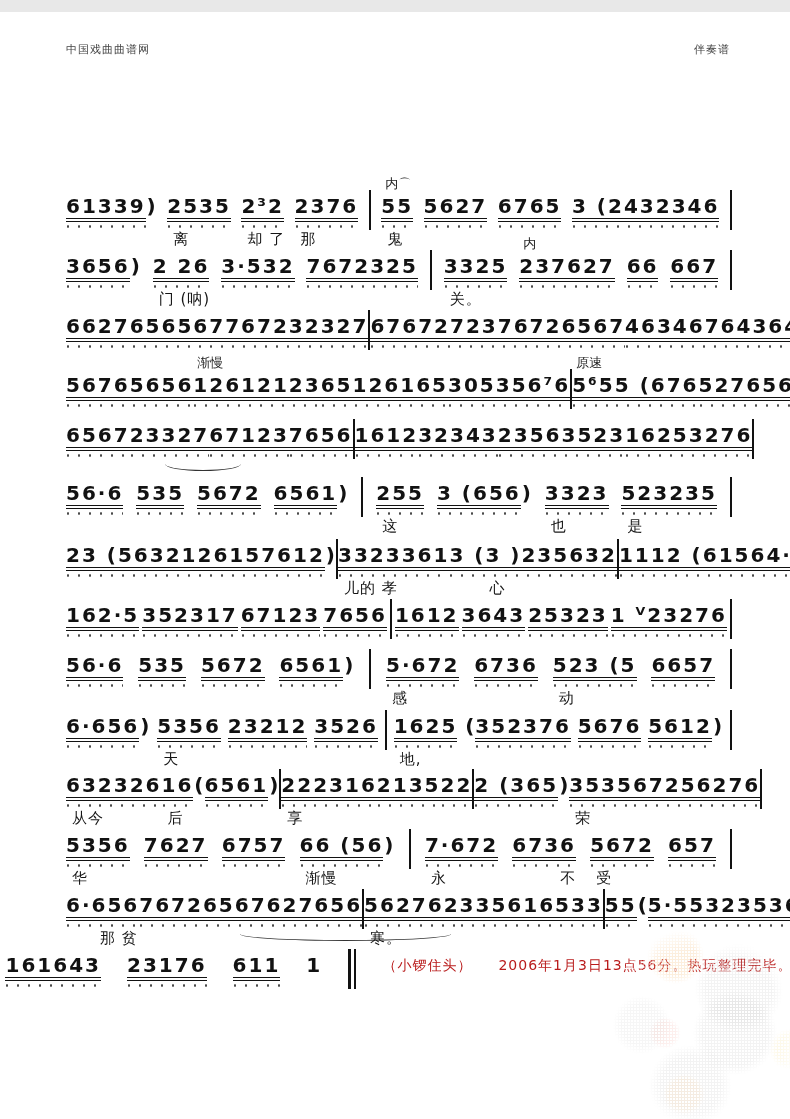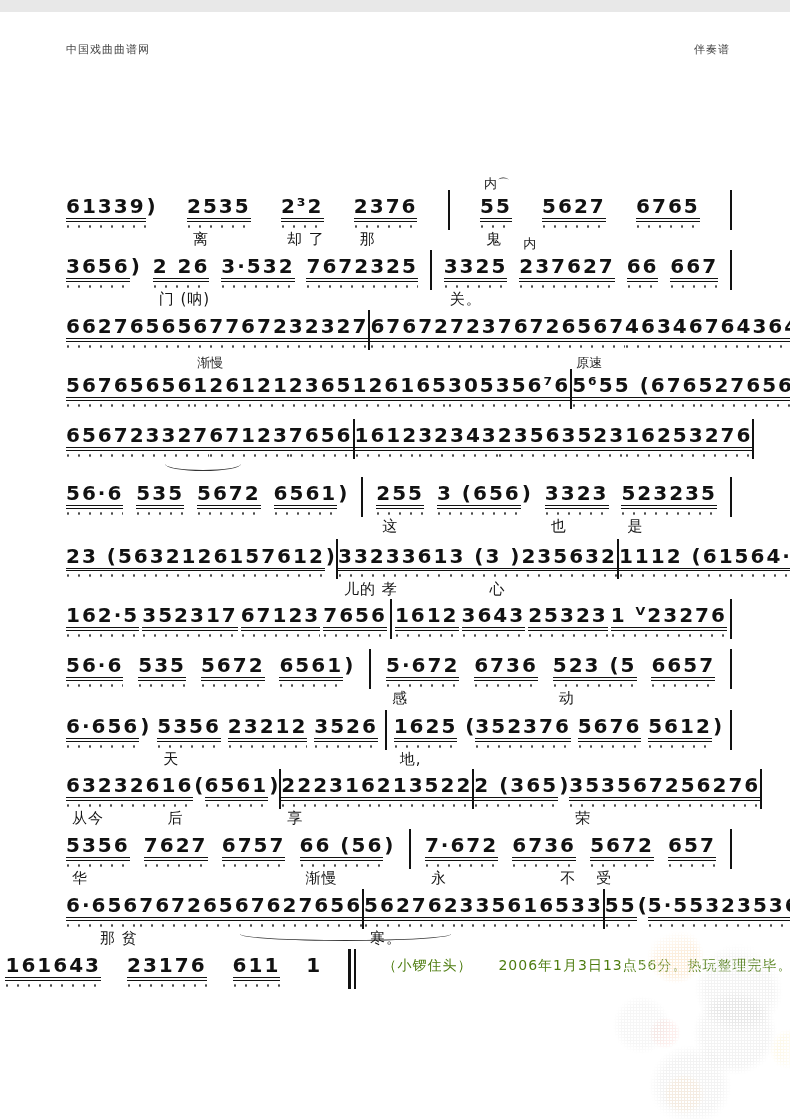--- a/index.html
+++ b/index.html
@@ -40,21 +40,21 @@
     position:absolute;top:-20px;left:4px;font-size:13px;color:#222;
     white-space:nowrap;
   }
   .arcmark{
     position:absolute;top:33px;left:45%;width:95%;height:13px;
     border-bottom:1.4px solid #333;border-radius:50%;
   }
   .barline{width:2px;height:40px;background:#121212;margin-top:-5px;flex:0 0 auto;}
   .endbar{display:flex;gap:3px;margin-top:-5px;flex:0 0 auto;}
   .endbar span{display:block;width:2.6px;height:40px;background:#121212;}
-  .tail-text{font-size:14px;color:#4d7c0f;white-space:nowrap;margin-top:3px;letter-spacing:1px;}
+  .tail-text{font-size:14px;color:#b91c1c;white-space:nowrap;margin-top:3px;letter-spacing:1px;}
   
   .watermark{
     position:absolute;left:595px;top:915px;width:212px;height:204px;
     opacity:.55;pointer-events:none;
     background:
       radial-gradient(circle at 38% 14%, rgba(238,185,120,.45) 0 9%, transparent 13%),
       radial-gradient(circle at 33% 52%, rgba(235,160,150,.30) 0 6%, transparent 9%),
       radial-gradient(circle at 42% 82%, rgba(238,185,120,.28) 0 7%, transparent 10%),
       radial-gradient(circle at 92% 60%, rgba(240,220,150,.35) 0 6%, transparent 9%),
       radial-gradient(circle at 68% 30%, rgba(150,150,150,.22) 0 16%, transparent 22%),
@@ -128,20 +128,27 @@
             <div class="dots"></div>
           </div>
         </div>
         <div class="tok">
           <div class="tokcol">
             <span class="num">6765</span>
             <div class="u2"></div>
             <div class="dots"></div>
           </div>
         </div>
+        <div class="tok">
+          <div class="tokcol">
+            <span class="num">3 (2432346</span>
+            <div class="u2"></div>
+            <div class="dots"></div>
+          </div>
+        </div>
         <div class="barline"></div>
       </div>
       <div class="score-line" style="top: 243px;">
         <div class="tok">
           <div class="tokcol">
             <span class="num">3656</span>
             <div class="u2"></div>
             <div class="dots"></div>
           </div>
           <span class="paren">)</span>
@@ -405,21 +412,21 @@
         <div class="tok">
           <div class="tokcol">
             <span class="num">523235</span>
             <div class="u2"></div>
             <div class="dots"></div>
           </div>
           <span class="lyric">是</span>
         </div>
         <div class="barline"></div>
       </div>
-      <div class="score-line" style="top: 532px; align-items: center;">
+      <div class="score-line" style="top: 532px;">
         <div class="tok">
           <div class="tokcol">
             <span class="num">23 (5632126157612</span>
             <div class="u2"></div>
             <div class="dots"></div>
           </div>
           <span class="paren">)</span>
         </div>
         <div class="barline"></div>
         <div class="tok">

